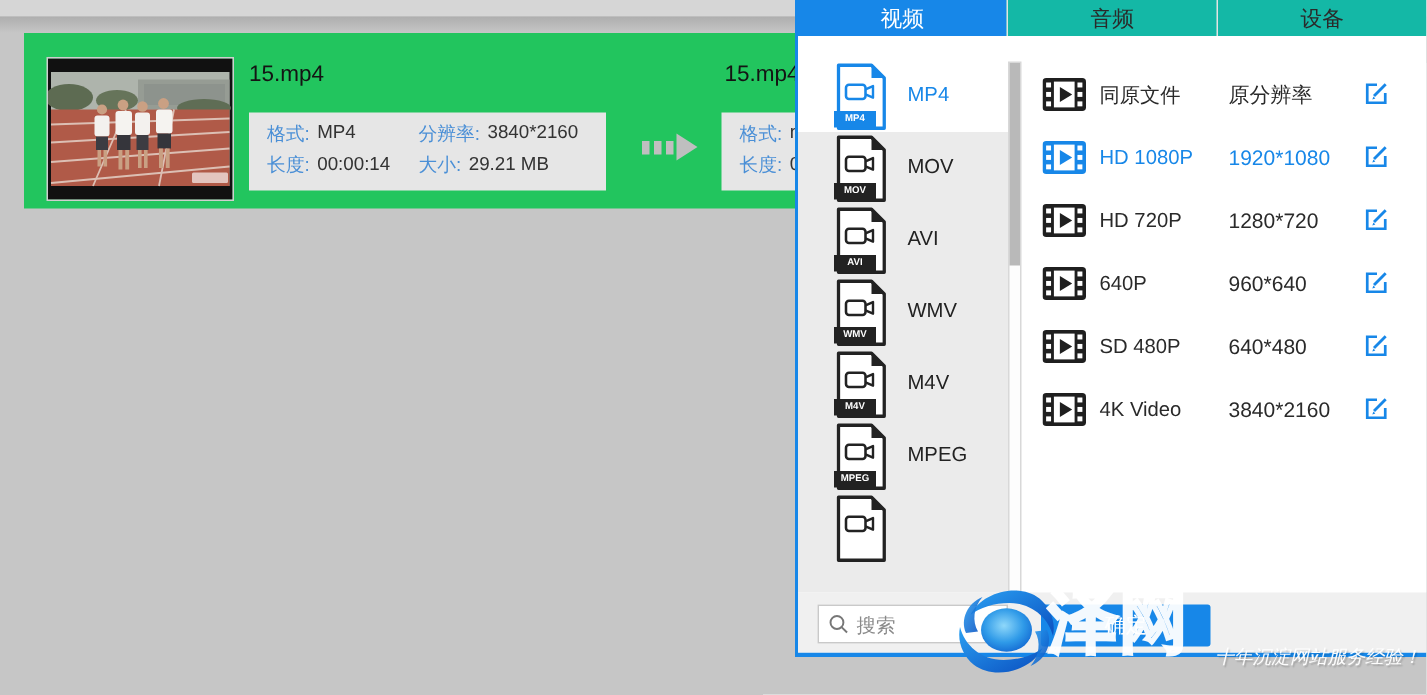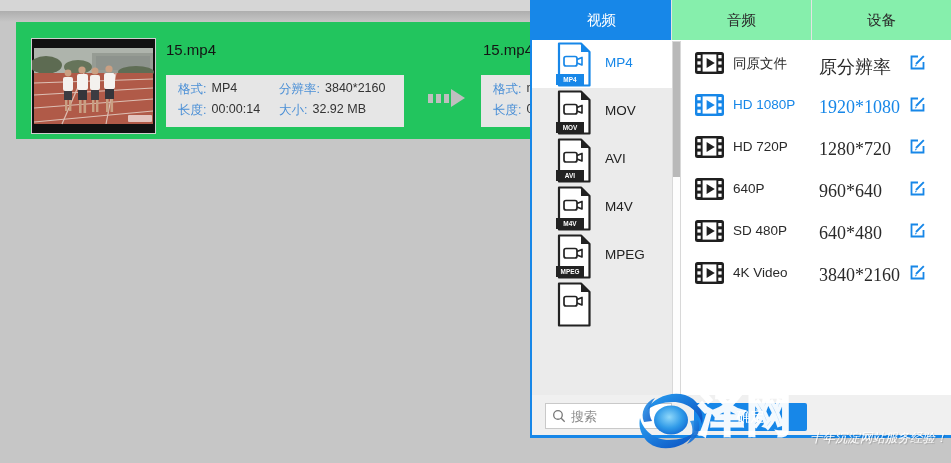--- a/index.html
+++ b/index.html
@@ -30,21 +30,21 @@
   .meta-value { color:#333; }
   
   .arrow { position:absolute; left:412px; top:64px; width:40px; height:24px; }
   .arrow .bar { position:absolute; top:8px; width:5px; height:9px; background:#bfbfbf; }
   .arrow .tri { position:absolute; left:23px; top:3px; width:0; height:0;
     border-left:14px solid #bfbfbf; border-top:9px solid transparent; border-bottom:9px solid transparent; }
 
   
   .popup { position:absolute; left:530px; top:0; width:421px; height:438px; background:#fff;
     border-left:2px solid #1787e8; border-bottom:3px solid #1787e8; }
-  .tabs { position:absolute; left:0; top:0; width:419px; height:40px; display:flex; background:#86efac; }
+  .tabs { position:absolute; left:0; top:0; width:419px; height:24px; display:flex; background:#14b8a6; }
   .tab { flex:1; display:flex; align-items:center; justify-content:center;
     font-size:14.5px; color:#2a2a2a; border-left:1px solid #e3e3e3; cursor:default; }
   .tab:first-child { border-left:none; }
   .tab.active { background:#1787e8; color:#fff; }
 
   
   .format-col { position:absolute; left:0; top:40px; width:140px; height:355px;
     background:#ebebeb; overflow:hidden; }
   .fmt-row { position:relative; height:48px; color:#222; }
   .fmt-row.selected { background:#fff; }
@@ -60,21 +60,21 @@
   
   .vscroll { position:absolute; left:140px; top:41px; width:9px; height:354px;
     background:#fdfdfd; border:1px solid #d8d8d8; }
   .vthumb { position:absolute; left:0; top:0; width:7px; height:135px; background:#b9b9b9; }
 
   
   .quality-col { position:absolute; left:150px; top:42px; width:271px; height:353px; background:#fff; }
   .q-row { position:relative; height:42px; color:#2a2a2a; }
   .q-icon { position:absolute; left:13px; top:10px; width:29px; height:22px; color:#1f1f1f; }
   .q-name { position:absolute; left:51px; top:13px; font-size:13.5px; }
-  .q-res { position:absolute; left:137px; top:13px; font-size:18px;font-family:Liberation Serif, serif; }
+  .q-res { position:absolute; left:137px; top:13px; font-size:14px; }
   .q-row.selected .q-name, .q-row.selected .q-res { color:#1787e8; }
   .q-row.selected .q-icon { color:#1787e8; }
   .q-edit { position:absolute; left:226px; top:11px; width:19px; height:19px; color:#1787e8; cursor:pointer; }
 
   
   .bottombar { position:absolute; left:0; top:395px; width:419px; height:40px; background:#f0f0f0; }
   .search-box { position:absolute; left:13px; top:8px; width:127px; height:26px; background:#fff;
     border:1px solid #c9c9c9; display:flex; align-items:center; padding-left:6px; }
   .search-box svg { flex:0 0 auto; }
   .search-box input { border:none; outline:none; width:92px; margin-left:5px;
@@ -185,21 +185,21 @@
             <span class="meta-value">3840*2160</span>
           </span>
       </div>
       <div class="meta-row">
         <span class="meta-field w">
             <span class="meta-label">长度:</span>
             <span class="meta-value">00:00:14</span>
           </span>
         <span class="meta-field">
             <span class="meta-label">大小:</span>
-            <span class="meta-value">32.92 MB</span>
+            <span class="meta-value">29.21 MB</span>
           </span>
       </div>
     </div>
 
     <div class="arrow">
       <div class="bar" style="left:0"></div>
       <div class="bar" style="left:8px"></div>
       <div class="bar" style="left:16px"></div>
       <div class="tri"></div>
     </div>
@@ -254,20 +254,31 @@
       <div class="fmt-row">
         <div class="fmt-icon">
             <svg width="36" height="45">
               <use href="#sym-file"></use>
             </svg>
             <div class="fmt-banner">
               <span>AVI</span>
             </div>
           </div>
         <div class="fmt-label">AVI</div>
+      </div>
+      <div class="fmt-row">
+        <div class="fmt-icon">
+            <svg width="36" height="45">
+              <use href="#sym-file"></use>
+            </svg>
+            <div class="fmt-banner">
+              <span>WMV</span>
+            </div>
+          </div>
+        <div class="fmt-label">WMV</div>
       </div>
       <div class="fmt-row">
         <div class="fmt-icon">
             <svg width="36" height="45">
               <use href="#sym-file"></use>
             </svg>
             <div class="fmt-banner">
               <span>M4V</span>
             </div>
           </div>

